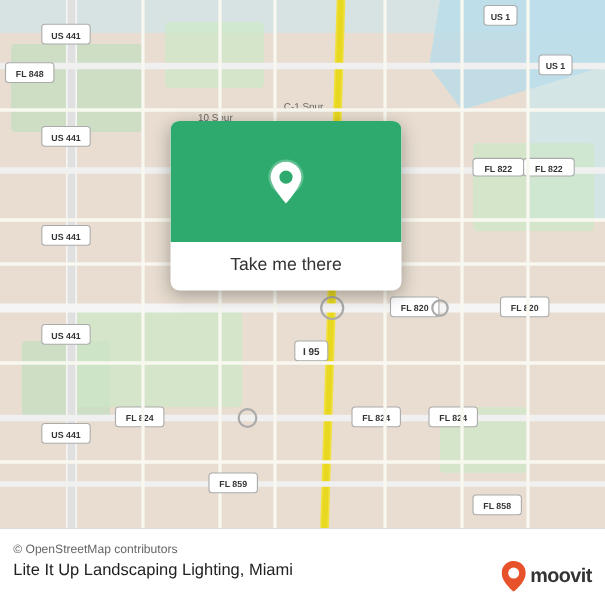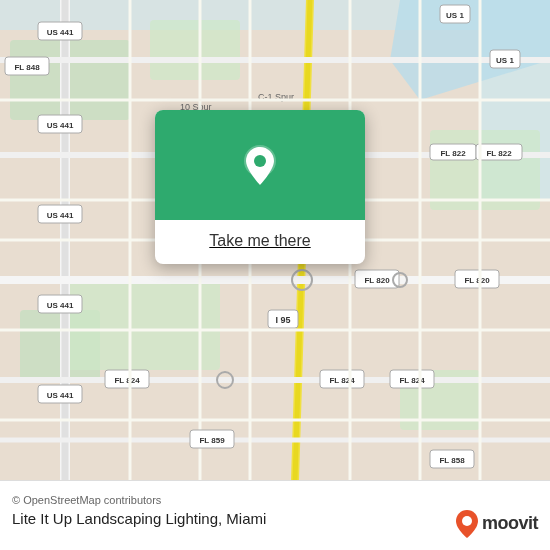--- a/index.html
+++ b/index.html
@@ -45,21 +45,20 @@
       background: #2eaa6e;
       height: 110px;
       display: flex;
       align-items: center;
       justify-content: center;
     }
 
     #popup-body {
       padding: 12px 16px 14px;
       text-align: center;
-      text-decoration: underline;
     }
 
     #take-me-there-btn {
       font-size: 16px;
       font-weight: 500;
       color: #333;
       cursor: pointer;
     }
 
     

